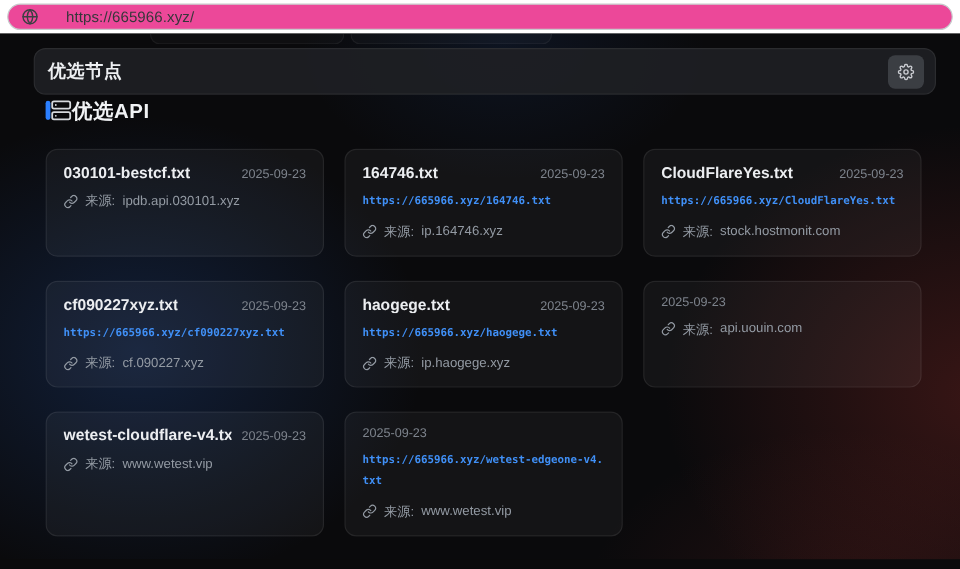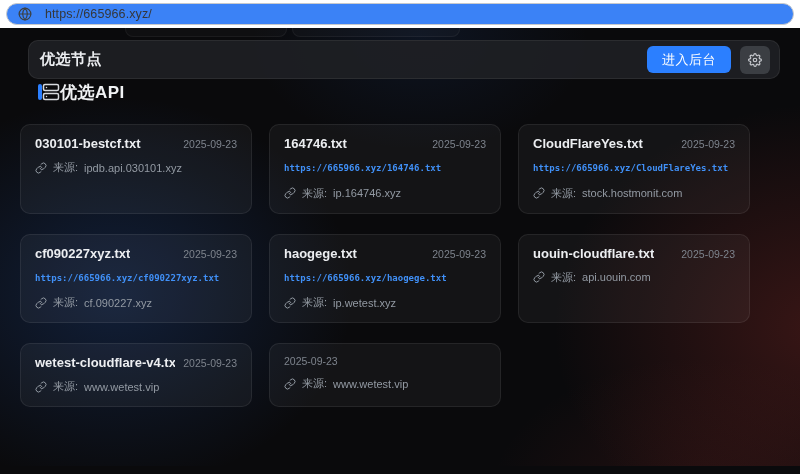--- a/index.html
+++ b/index.html
@@ -9,21 +9,21 @@
     font-family:"Liberation Sans","DejaVu Sans",sans-serif;
     -webkit-font-smoothing:antialiased;
   }
   
   .browser-bar{
     height:28px;background:#ffffff;display:flex;align-items:center;
     padding:0 6px;box-sizing:border-box;
   }
   .url-pill{
     flex:1;height:22px;border:1px solid #c7c9cc;border-radius:12px;
-    background:#3b82f6;display:flex;align-items:center;gap:13px;
+    background:#ec4899;display:flex;align-items:center;gap:23px;
     padding:0 11px;box-sizing:border-box;
   }
   .globe{width:14px;height:14px;color:#3c4043;flex:0 0 auto;}
   .url-text{font-size:12.5px;color:#35373a;letter-spacing:.1px;white-space:nowrap;}
   
   .page{
     position:relative;height:438px;
     background:
       radial-gradient(340px 280px at 115px 265px, rgba(34,80,160,.30), rgba(34,80,160,0) 70%),
       radial-gradient(240px 160px at 420px 10px,  rgba(34,80,160,.14), rgba(34,80,160,0) 70%),
@@ -63,21 +63,21 @@
   
   .section-header{
     position:absolute;top:53px;left:38px;height:22px;
     display:flex;align-items:center;gap:0;
   }
   .accent-bar{width:4px;height:16px;border-radius:2px;background:#2b7fff;}
   .server-ic{width:18px;height:18px;color:#d6d9dd;}
   .section-title{font-size:17px;font-weight:700;color:#f1f3f5;letter-spacing:.5px;}
   
   .grid{
-    position:absolute;top:96px;left:20px;width:730px;
+    position:absolute;top:96px;left:38px;width:730px;
     display:grid;grid-template-columns:repeat(3,232px);
     column-gap:17px;row-gap:20px;align-items:stretch;
   }
   .card{
     background:rgba(255,255,255,.045);
     border:1px solid rgba(255,255,255,.075);
     border-radius:10px;box-sizing:border-box;
     padding:11px 14px 12px;cursor:pointer;
   }
   .card-head{display:flex;justify-content:space-between;align-items:baseline;gap:8px;}
@@ -111,21 +111,20 @@
 </div>
 
 <div class="page">
 
   <div class="remnant r1"></div>
   <div class="remnant r2"></div>
 
   <div class="header-bar">
     <span class="header-title">优选节点</span>
     <span class="header-spacer"></span>
-    <button class="admin-btn">进入后台</button>
     <button class="gear-btn">
       <svg viewBox="0 0 24 24" fill="none" stroke="currentColor" stroke-width="2" stroke-linecap="round" stroke-linejoin="round">
         <circle cx="12" cy="12" r="3"></circle>
         <path d="M19.4 15a1.65 1.65 0 0 0 .33 1.82l.06.06a2 2 0 0 1 0 2.83 2 2 0 0 1-2.83 0l-.06-.06a1.65 1.65 0 0 0-1.82-.33 1.65 1.65 0 0 0-1 1.51V21a2 2 0 0 1-2 2 2 2 0 0 1-2-2v-.09A1.65 1.65 0 0 0 9 19.4a1.65 1.65 0 0 0-1.82.33l-.06.06a2 2 0 0 1-2.83 0 2 2 0 0 1 0-2.83l.06-.06a1.65 1.65 0 0 0 .33-1.82 1.65 1.65 0 0 0-1.51-1H3a2 2 0 0 1-2-2 2 2 0 0 1 2-2h.09A1.65 1.65 0 0 0 4.6 9a1.65 1.65 0 0 0-.33-1.82l-.06-.06a2 2 0 0 1 0-2.83 2 2 0 0 1 2.83 0l.06.06a1.65 1.65 0 0 0 1.82.33H9a1.65 1.65 0 0 0 1-1.51V3a2 2 0 0 1 2-2 2 2 0 0 1 2 2v.09a1.65 1.65 0 0 0 1 1.51 1.65 1.65 0 0 0 1.82-.33l.06-.06a2 2 0 0 1 2.83 0 2 2 0 0 1 0 2.83l-.06.06a1.65 1.65 0 0 0-.33 1.82V9a1.65 1.65 0 0 0 1.51 1H21a2 2 0 0 1 2 2 2 2 0 0 1-2 2h-.09a1.65 1.65 0 0 0-1.51 1z"></path>
       </svg>
     </button>
   </div>
 
   <div class="section-header">
     <span class="accent-bar"></span>
@@ -207,27 +206,26 @@
       <span class="card-title">haogege.txt</span>
       <span class="card-date">2025-09-23</span>
     </div>
     <div class="card-url">https://665966.xyz/haogege.txt</div>
     <div class="card-src">
       <svg viewBox="0 0 24 24" fill="none" stroke="currentColor" stroke-width="2" stroke-linecap="round" stroke-linejoin="round">
         <path d="M10 13a5 5 0 0 0 7.54.54l3-3a5 5 0 0 0-7.07-7.07l-1.72 1.71"></path>
         <path d="M14 11a5 5 0 0 0-7.54-.54l-3 3a5 5 0 0 0 7.07 7.07l1.71-1.71"></path>
       </svg>
       <span class="src-label">来源:</span>
-      <span>ip.wetest.xyz</span>
-    </div>
-  </div>
-
-  <div class="card">
-    <div class="card-head">
-      <span class="card-title">uouin-cloudflare.txt</span>
+      <span>ip.haogege.xyz</span>
+    </div>
+  </div>
+
+  <div class="card">
+    <div class="card-head">
       <span class="card-date">2025-09-23</span>
     </div>
     <div class="card-src">
       <svg viewBox="0 0 24 24" fill="none" stroke="currentColor" stroke-width="2" stroke-linecap="round" stroke-linejoin="round">
         <path d="M10 13a5 5 0 0 0 7.54.54l3-3a5 5 0 0 0-7.07-7.07l-1.72 1.71"></path>
         <path d="M14 11a5 5 0 0 0-7.54-.54l-3 3a5 5 0 0 0 7.07 7.07l1.71-1.71"></path>
       </svg>
       <span class="src-label">来源:</span>
       <span>api.uouin.com</span>
     </div>
@@ -245,20 +243,21 @@
       </svg>
       <span class="src-label">来源:</span>
       <span>www.wetest.vip</span>
     </div>
   </div>
 
   <div class="card">
     <div class="card-head">
       <span class="card-date">2025-09-23</span>
     </div>
+    <div class="card-url">https://665966.xyz/wetest-edgeone-v4.txt</div>
     <div class="card-src">
       <svg viewBox="0 0 24 24" fill="none" stroke="currentColor" stroke-width="2" stroke-linecap="round" stroke-linejoin="round">
         <path d="M10 13a5 5 0 0 0 7.54.54l3-3a5 5 0 0 0-7.07-7.07l-1.72 1.71"></path>
         <path d="M14 11a5 5 0 0 0-7.54-.54l-3 3a5 5 0 0 0 7.07 7.07l1.71-1.71"></path>
       </svg>
       <span class="src-label">来源:</span>
       <span>www.wetest.vip</span>
     </div>
   </div>
 </div>

